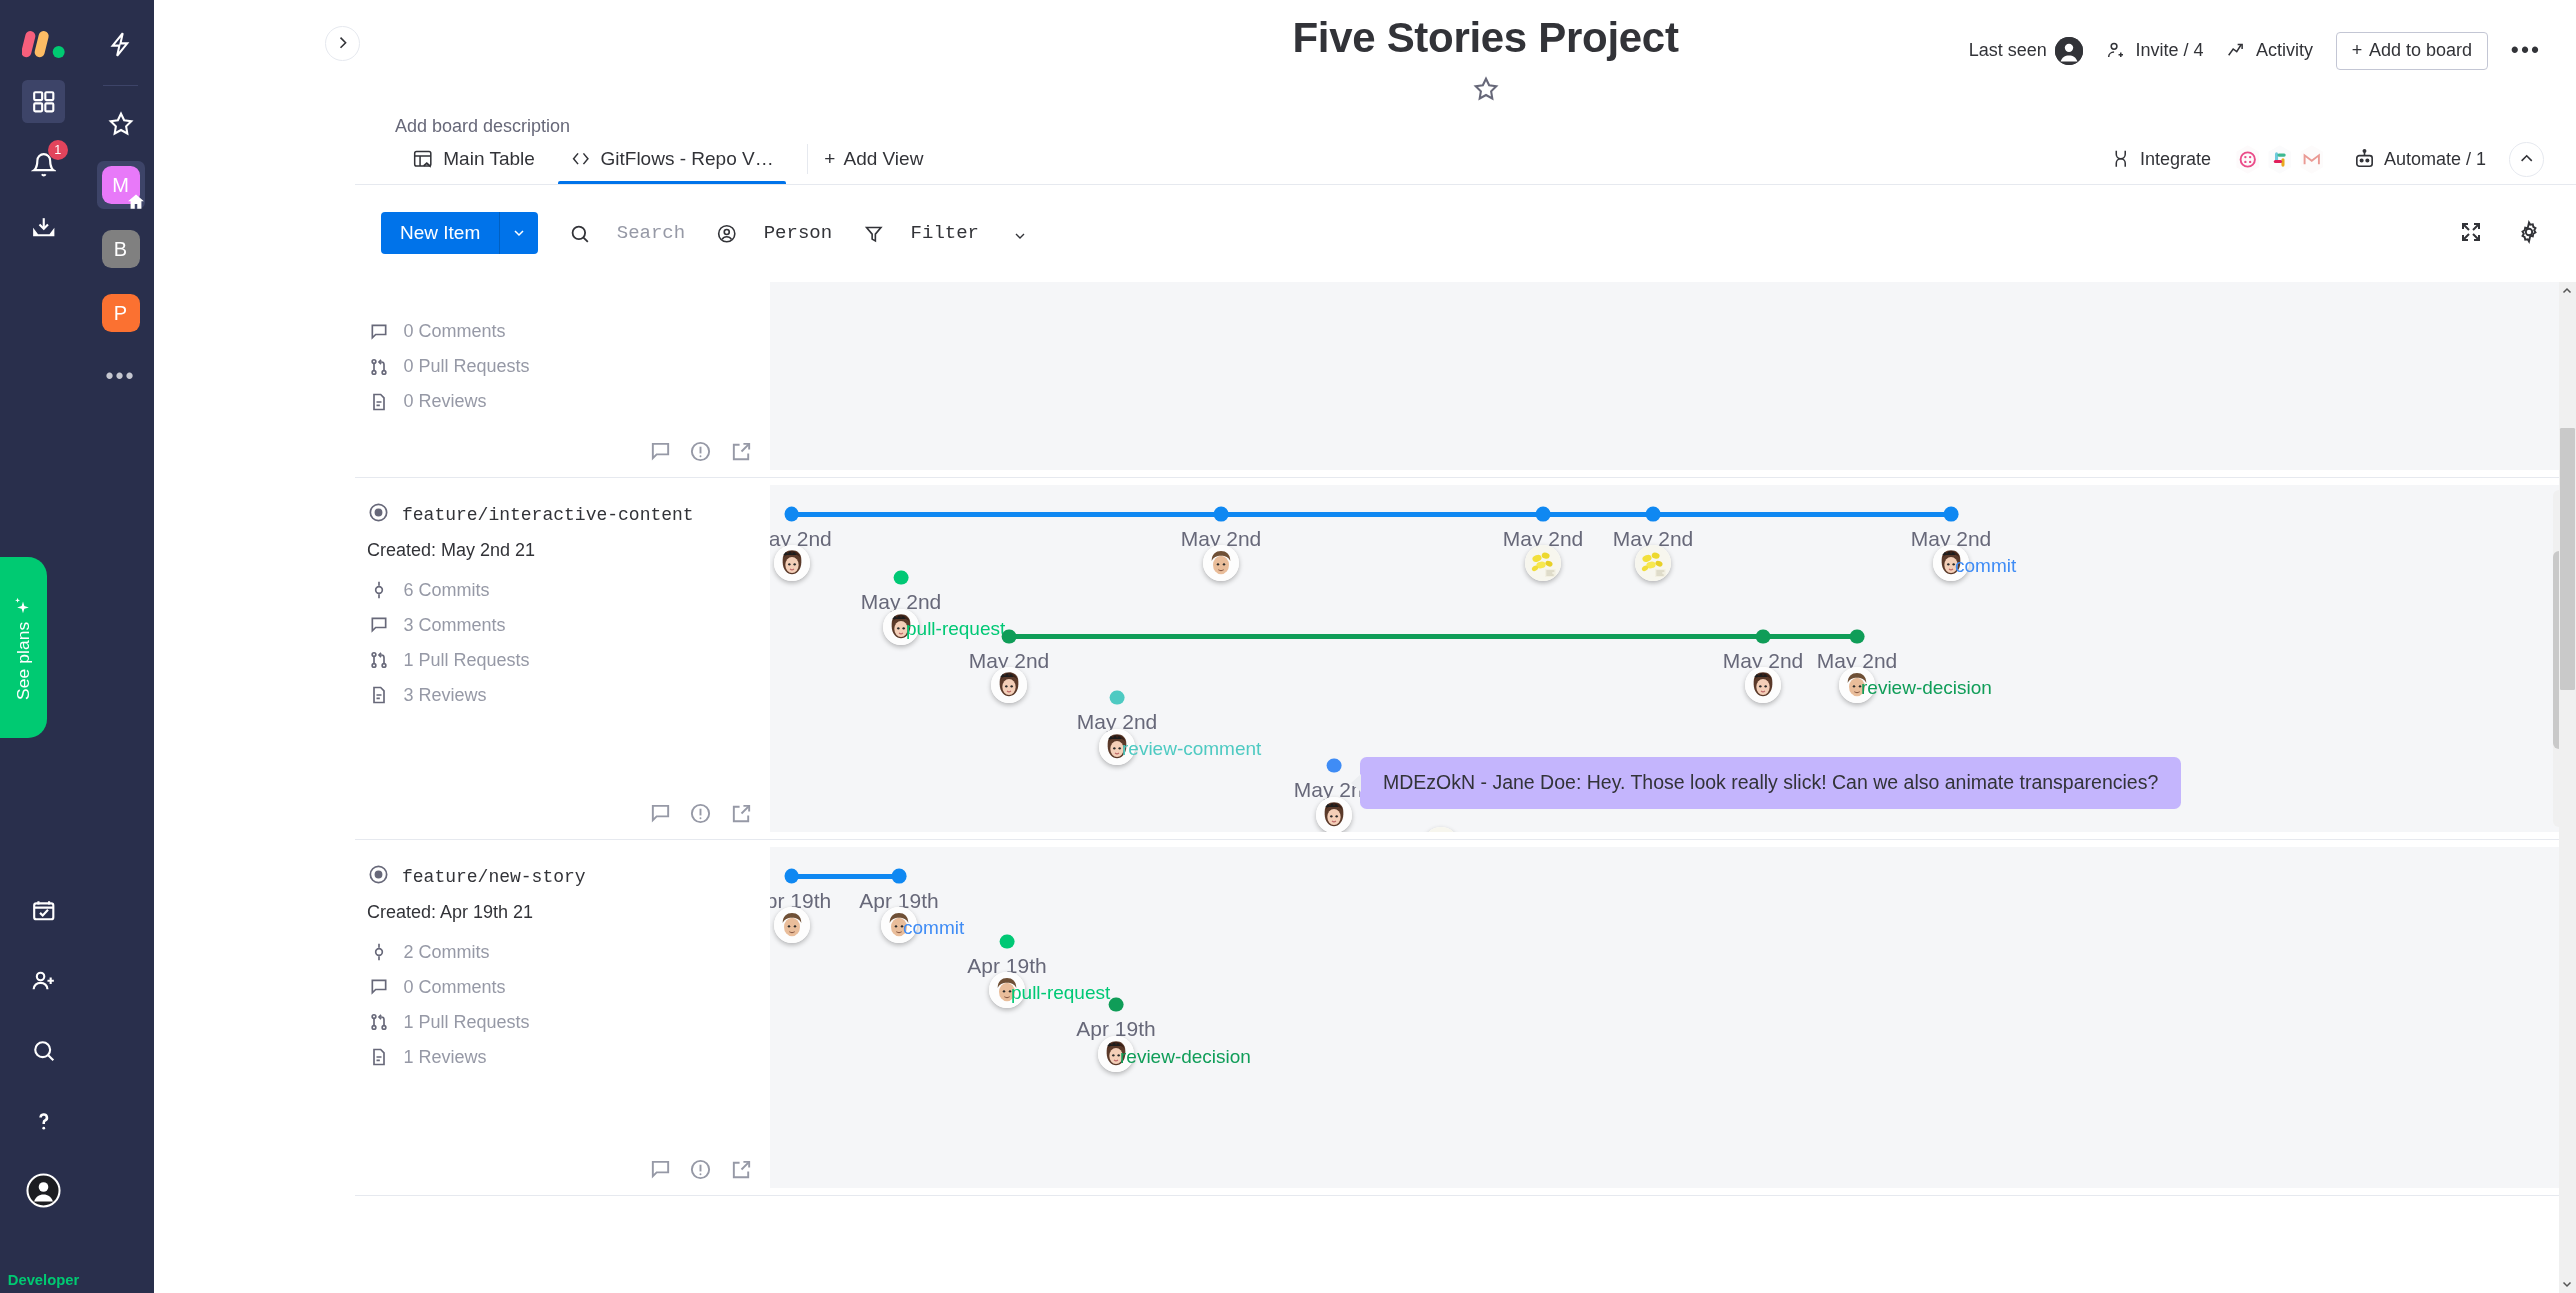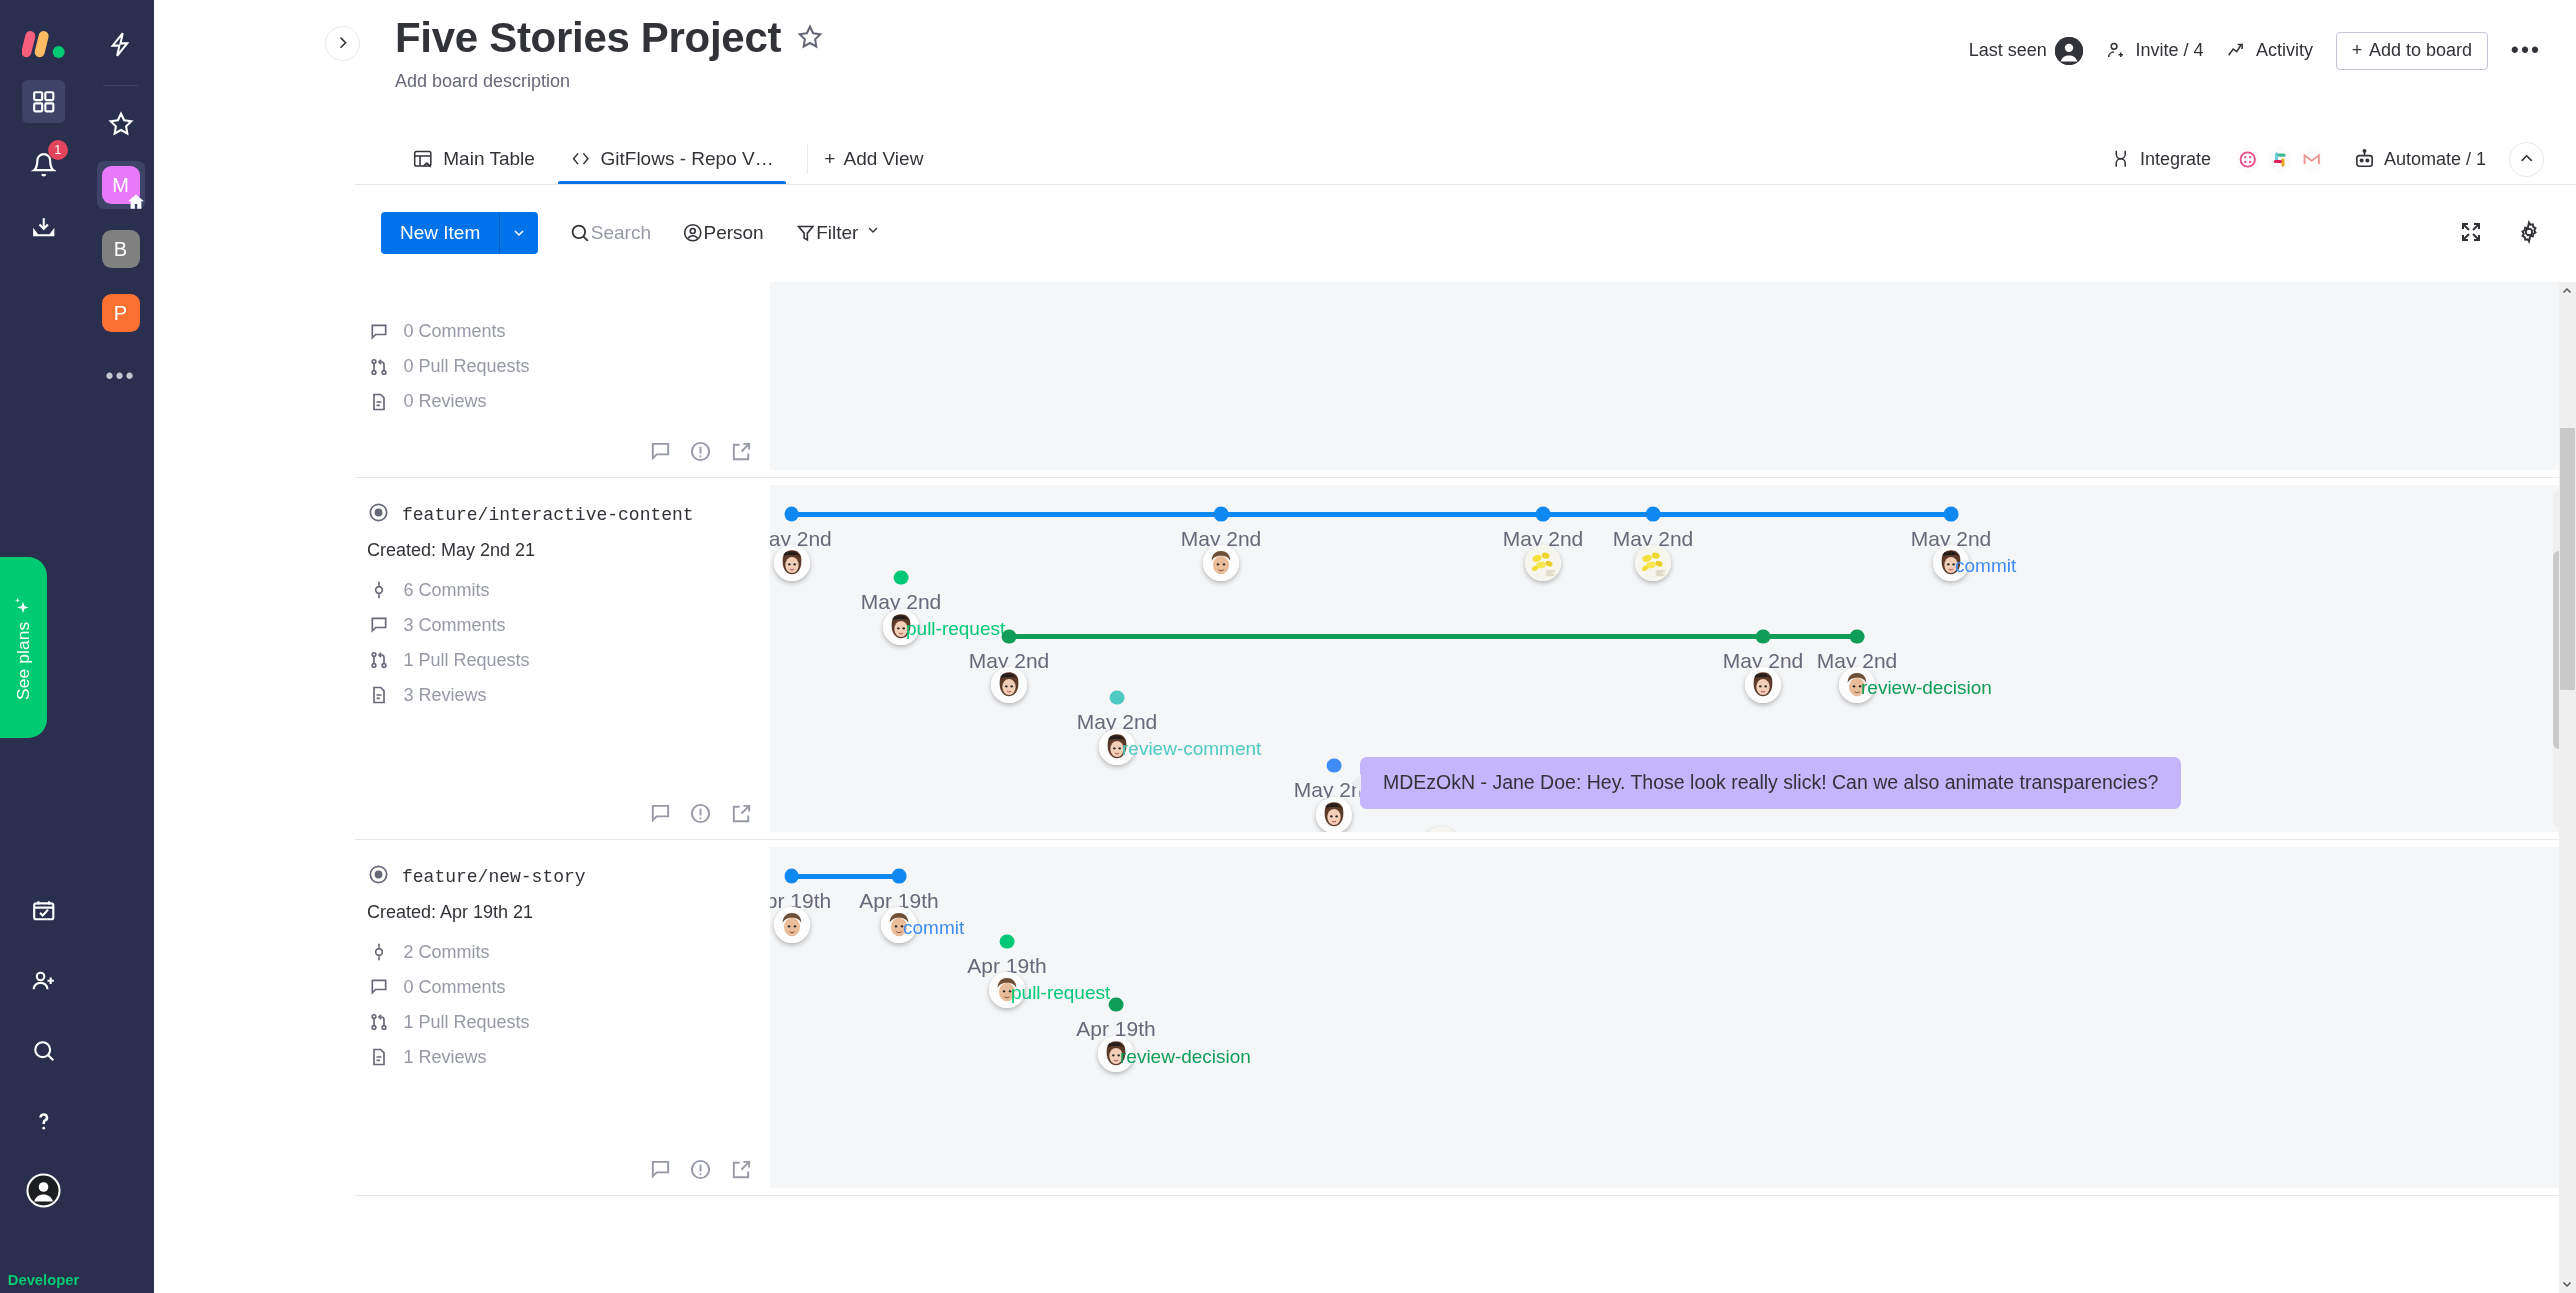--- a/index.html
+++ b/index.html
@@ -80,21 +80,21 @@
   #main { position: absolute; left: 154px; top: 0; right: 0; bottom: 0;
           background: #fff; z-index: 10; }
 
   #collapse-btn {
     position: absolute; left: 171px; top: 25.5px; width: 35px; height: 35px;
     border: 1.3px solid #e6e9ef; border-radius: 17.4px; background: #fff;
     display: flex; align-items: center; justify-content: center; color: #323338;
   }
 
   #board-header { position: absolute; left: 241px; top: 16px; right: 0; }
-  #title-row { display: flex; align-items: center; gap: 14.8px; }
+  #title-row { display: flex; align-items: center; gap: 14.8px; flex-direction: column; }
   #page-title { font-size: 42px; font-weight: 700; color: #323338; letter-spacing: -0.3px;
                 line-height: 1.05; }
   #star-btn { color: #676879; }
   #board-desc { margin-top: 10.7px; font-size: 18px; color: #676879; }
 
   #header-right {
     position: absolute; right: 35px; top: 32px;
     display: flex; align-items: center; gap: 23px;
   }
   .hdr-item { display: flex; align-items: center; gap: 8px;
@@ -134,22 +134,22 @@
                     background: #e6e9ef; }
 
   
   #toolbar { position: absolute; left: 227px; right: 0; top: 201px; height: 64px;
              display: flex; align-items: center; }
   #new-item-group { display: flex; height: 42px; border-radius: 4px; overflow: hidden; }
   #new-item-btn { background: #0073ea; color: #fff; font-size: 19px;
                   padding: 0 19px; display: flex; align-items: center; }
   #new-item-caret { background: #0073ea; width: 39px; border-left: 1.3px solid #0060c2;
                     display: flex; align-items: center; justify-content: center; color: #fff; }
-  .tb-item { display: flex; align-items: flex-start; gap: 0; margin-left: 31px;
-             font-size: 19px; color: #323338; }
+  .tb-item { display: flex; align-items: flex-end; gap: 26px; margin-left: 31px;
+             font-size: 19px; color: #323338; font-family: Liberation Mono, monospace; }
   .tb-item.muted { color: #9699a6; }
   #toolbar-right { position: absolute; right: 35px; top: 201px; height: 64px;
                    display: flex; align-items: center; gap: 34px; }
 
   
   #board-body { position: absolute; left: 201px; right: 9.4px; top: 282px; bottom: 0;
                 background: #fff; overflow: hidden; }
   .row { position: relative; display: flex; border-bottom: 1.3px solid #e6e9ef; background: #fff; }
   .row-left { width: 415px; flex: 0 0 415px; position: relative; padding: 23px 0 0 12px; }
   .branch-title { display: flex; align-items: center; gap: 12px;

